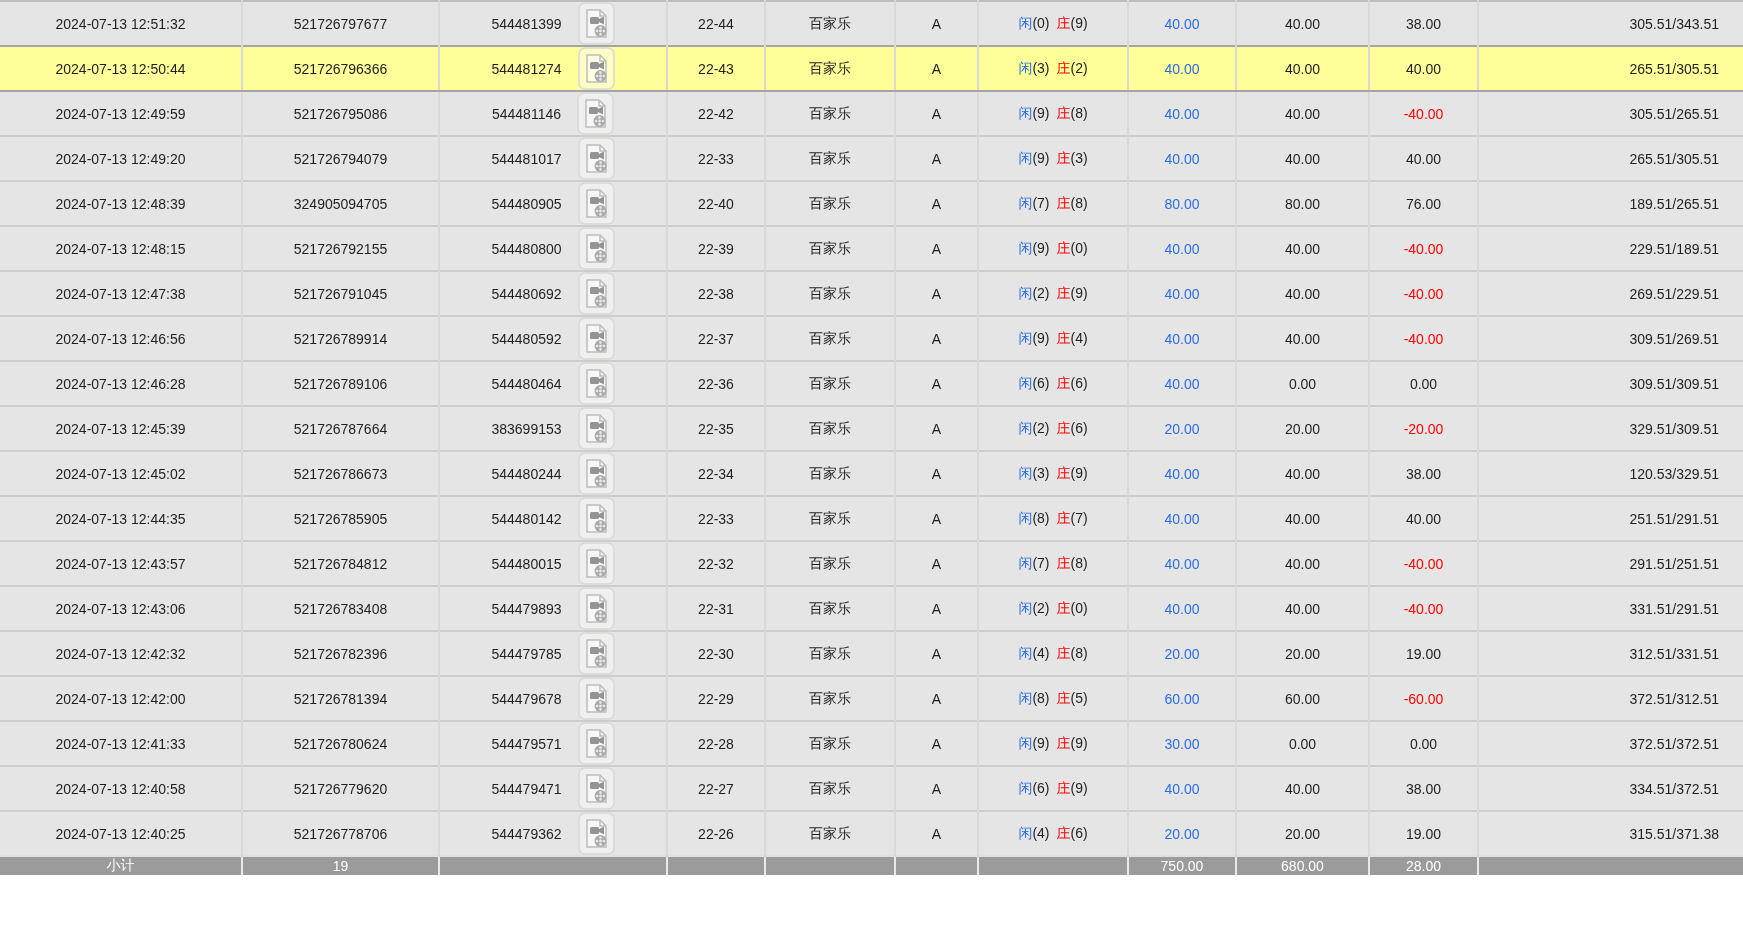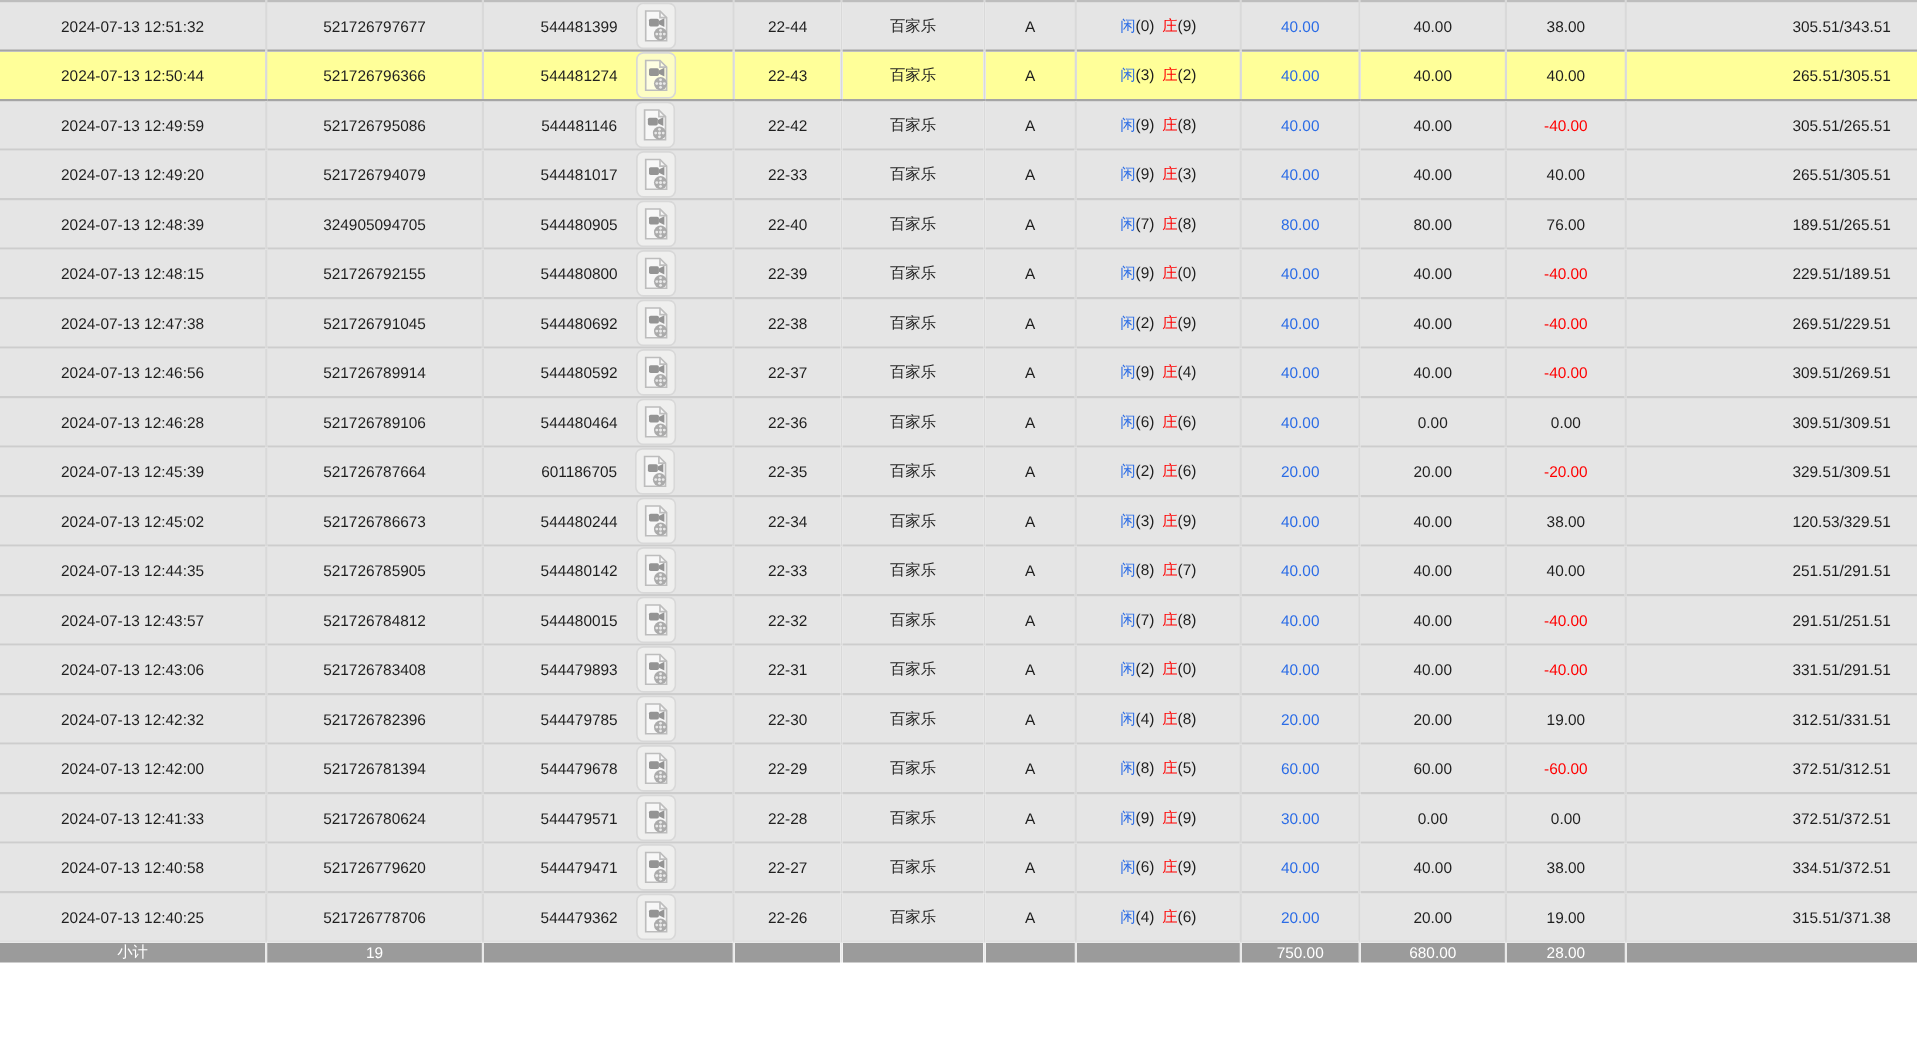--- a/index.html
+++ b/index.html
@@ -364,21 +364,21 @@
     <td class="bet">40.00</td>
     <td>0.00</td>
     <td class="winloss">0.00</td>
     <td class="balance">309.51/309.51</td>
   </tr>
       <tr>
     <td>2024-07-13 12:45:39</td>
     <td>521726787664</td>
     <td>
       <div class="round-wrap">
-        <span>601186705</span>
+        <span>383699153</span>
         <span class="video-btn">
           <svg width="37" height="43" viewBox="0 0 37 43">
             <rect x="1" y="1" width="35" height="41" rx="6" fill="#fbfbf9" fill-opacity="0.45" stroke="#d8d8d8" stroke-width="1.5"></rect>
             <path d="M9 8 h13 l6 6 v21 h-19 z" fill="#ffffff" fill-opacity="0.5" stroke="#bdbdbd" stroke-width="1.5"></path>
             <path d="M22 8 v6 h6" fill="none" stroke="#bdbdbd" stroke-width="1.5"></path>
             <rect x="12" y="15" width="9" height="7" rx="1.5" fill="#949494"></rect>
             <path d="M21 17 l5 -2.5 v8 l-5 -2.5 z" fill="#949494"></path>
             <circle cx="22.5" cy="29" r="6" fill="#ababab"></circle>
             <circle cx="22.5" cy="29" r="1.4" fill="#e8e8e8"></circle>
             <circle cx="22.5" cy="25.6" r="1.3" fill="#e8e8e8"></circle>

